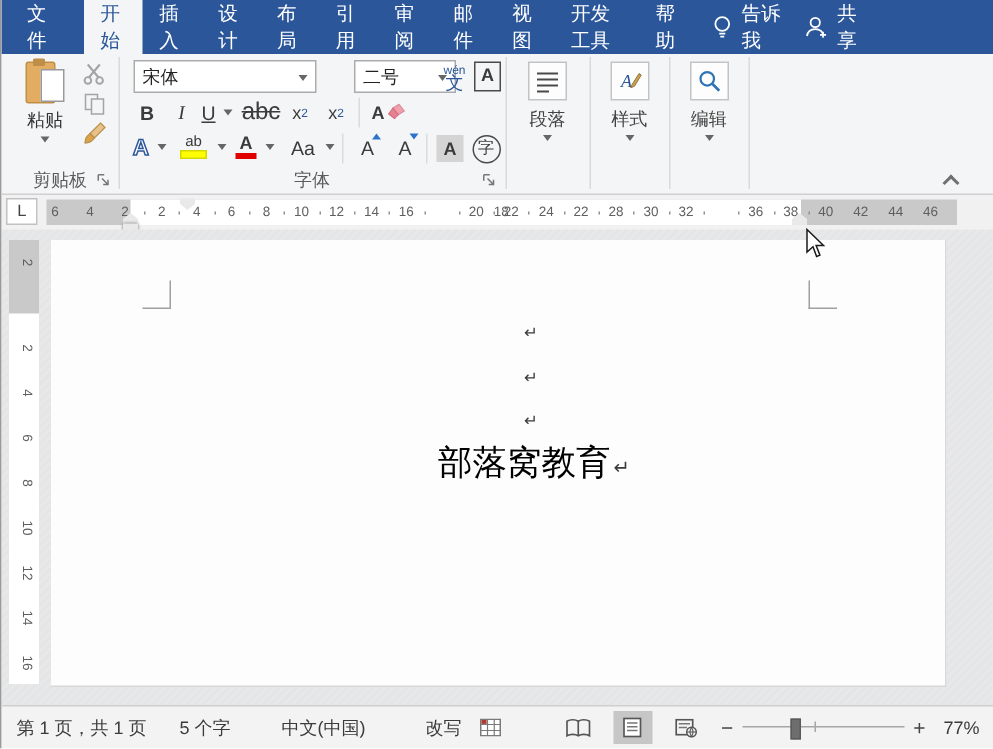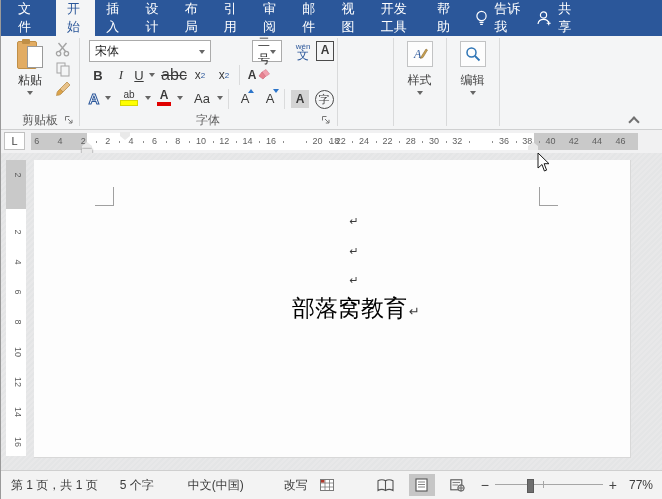--- a/index.html
+++ b/index.html
@@ -190,21 +190,21 @@
           </svg>
       </div>
     </div>
     <div class="gsep" style="left:78px;"></div>
 
     <div class="rgroup" style="left:78px;width:258px;">
       <div class="combo" style="left:10px;top:4px;width:122px;">
         <span>宋体</span>
           <span class="dda"></span>
       </div>
-      <div class="combo" style="left:173px;top:4px;width:30px;">
+      <div class="combo" style="left:157px;top:4px;width:68px;">
         <span>二号</span>
           <span class="dda"></span>
       </div>
       <div class="fbtn phonetic" style="left:214px;top:2px;width:20px;height:26px;">
         <span class="ruby">wén</span>
         <span class="base">文</span>
       </div>
       <div class="fbtn" style="left:236px;top:4px;width:20px;height:22px;">
         <span class="borderA">A</span>
       </div>
@@ -287,20 +287,31 @@
       <div class="glabel">字体</div>
       <div class="launcher" style="right:4px;">
         <svg width="10" height="10" viewBox="0 0 10 10">
             <path d="M1.5 1.5 H5.5 M1.5 1.5 V5.5" stroke="#767676" fill="none"></path>
             <path d="M4 4 L8 8 M8 4.8 V8 H4.8" stroke="#767676" fill="none"></path>
           </svg>
       </div>
     </div>
     <div class="gsep" style="left:336px;"></div>
 
+    <div class="rgroup" style="left:336px;width:56px;">
+      <div class="bigbtn">
+        <span class="iconbox">
+          <svg width="16" height="16" viewBox="0 0 16 16">
+              <path d="M1 3 H15 M1 7 H15 M1 11 H15 M1 15 H9" stroke="#4a4a4a" stroke-width="1.2"></path>
+            </svg>
+        </span>
+        <span class="blabel">段落</span>
+        <span class="dda stack-arrow"></span>
+      </div>
+    </div>
     <div class="gsep" style="left:392px;"></div>
 
     <div class="rgroup" style="left:392px;width:53px;">
       <div class="bigbtn">
         <span class="iconbox">
           <svg width="18" height="18" viewBox="0 0 18 18">
               <text x="3" y="13" font-size="12" font-family="Liberation Serif,serif" fill="#2b579a" font-style="italic">A</text>
               <path d="M10 12 L15 4 L16.5 5 L12 12.5 L9.5 13.5 Z" fill="#caa14f" stroke="#8a6c34" stroke-width="0.6"></path>
             </svg>
         </span>

